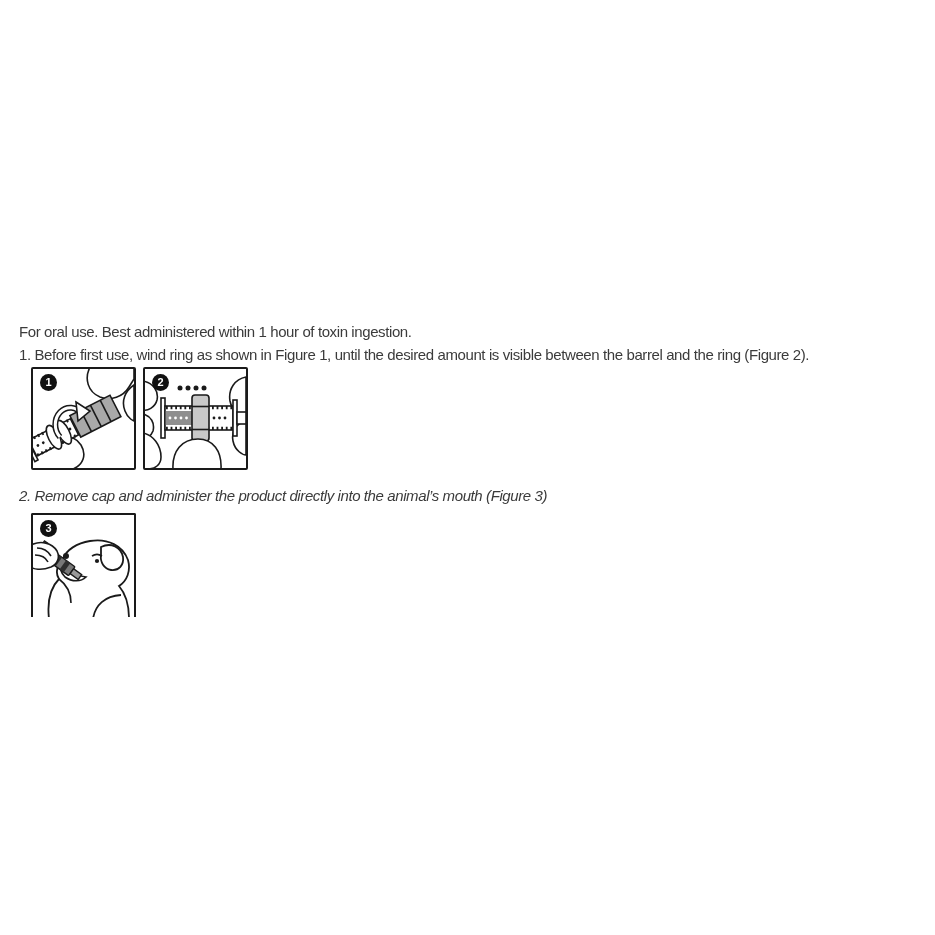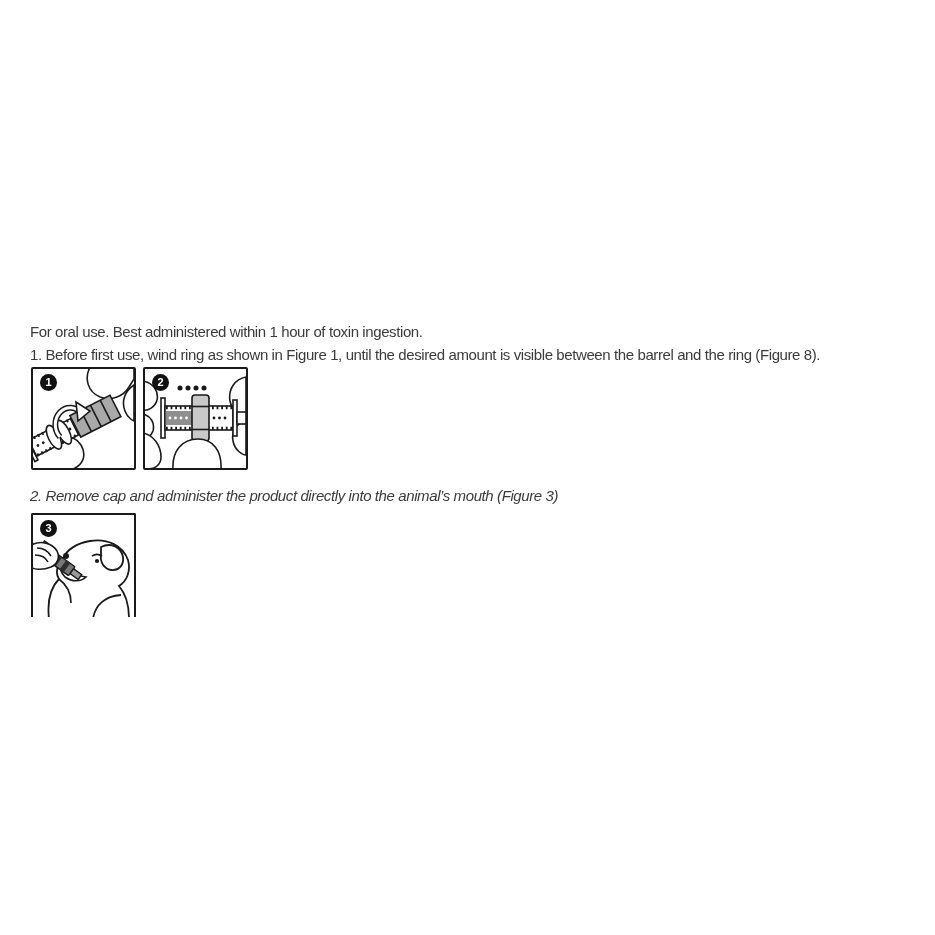--- a/index.html
+++ b/index.html
@@ -10,21 +10,21 @@
   body {
     width: 935px;
     height: 935px;
     position: relative;
     font-family: "Liberation Sans", sans-serif;
     color: #3b3b3b;
     overflow: hidden;
   }
   .line {
     position: absolute;
-    left: 30px;
+    left: 19px;
     margin: 0;
     font-size: 15px;
     letter-spacing: -0.4px;
     line-height: 18px;
     white-space: nowrap;
     color: #3b3b3b;
   }
   #intro-line  { top: 323px; }
   #step1-line  { top: 346px; }
   #step2-line  { top: 487px; font-style: italic; }
@@ -72,21 +72,21 @@
     justify-content: center;
     z-index: 5;
     line-height: 1;
   }
 </style>
 </head>
 <body>
 
 <p id="intro-line" class="line">For oral use. Best administered within 1 hour of toxin ingestion.</p>
 
-<p id="step1-line" class="line">1. Before first use, wind ring as shown in Figure 1, until the desired amount is visible between the barrel and the ring (Figure 8).</p>
+<p id="step1-line" class="line">1. Before first use, wind ring as shown in Figure 1, until the desired amount is visible between the barrel and the ring (Figure 2).</p>
 
 <div class="fig-row">
 
   <figure class="fig" id="figure-1">
     <span class="badge">1</span>
     <svg width="101" height="99" viewBox="0 0 101 99">
 
       <g fill="#ffffff" stroke="#1a1a1a" stroke-width="1.6">
         <path d="M57,-2 C51,10 55,23 67,28 C78,32 90,28 96,18 L101,10 L101,-2 Z"></path>
         <path d="M101,16 C92,22 88,32 92,42 C95,50 101,52 101,52 Z"></path>

